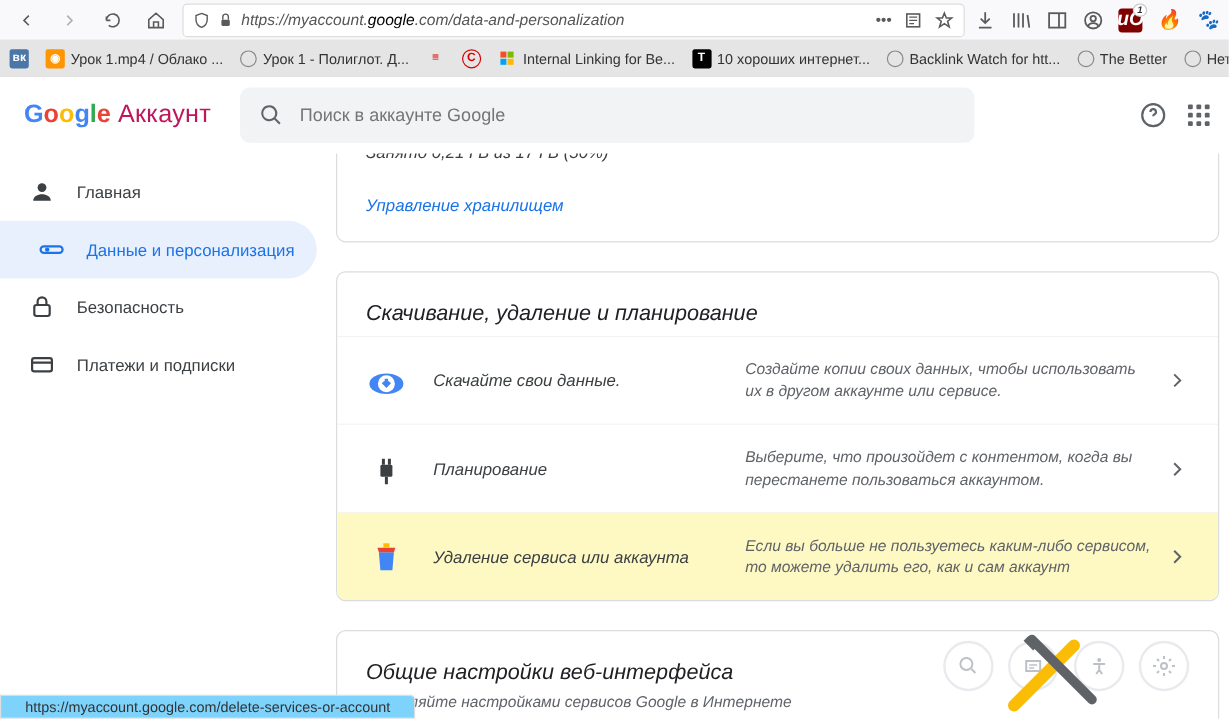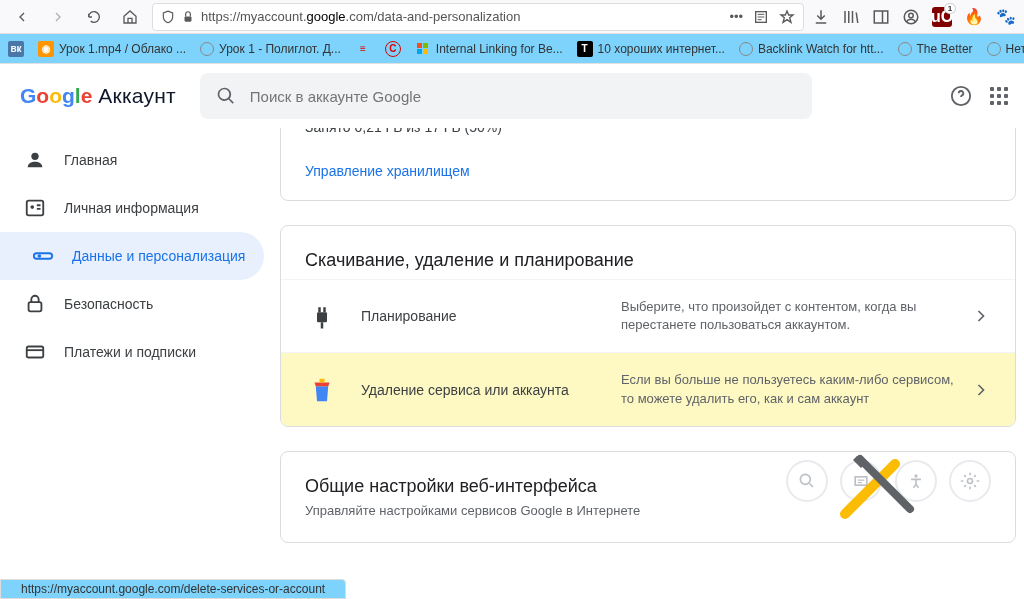--- a/index.html
+++ b/index.html
@@ -1,56 +1,56 @@
 <!DOCTYPE html>
 <html><head>
 <meta charset="utf-8">
 <style>
 * { margin: 0; padding: 0; box-sizing: border-box; font-family: Arial, sans-serif; }
 body { width: 1024px; height: 599px; overflow: hidden; background: #fff; position: relative; }
 
 
-.browser-chrome { height: 34px; background: #f9f9fb; border-bottom: 1px solid #e0e0e0; display: flex; align-items: center; padding: 0 8px; gap: 8px; }
+.browser-chrome { height: 34px; background: #f9f9fb; border-bottom: 1px solid #e0e0e0; display: flex; align-items: center; padding: 0 8px; gap: 8px; font-style: italic; }
 .nav-btn { width: 28px; height: 28px; display: flex; align-items: center; justify-content: center; color: #5a5a5a; cursor: pointer; border-radius: 4px; }
 .nav-btn svg { width: 16px; height: 16px; }
 .url-bar { flex: 1; height: 28px; background: #fff; border: 1px solid #ddd; border-radius: 4px; display: flex; align-items: center; padding: 0 8px; gap: 6px; font-size: 13px; color: #555; }
 .url-bar .lock { width: 14px; height: 14px; }
 .url-text { flex: 1; white-space: nowrap; overflow: hidden; }
 .url-text .domain { color: #000; }
 .url-right { display: flex; align-items: center; gap: 10px; color: #5a5a5a; }
 .toolbar-icons { display: flex; align-items: center; gap: 12px; color: #5a5a5a; }
 .toolbar-icons .ubo { background: #800000; color: #fff; width: 20px; height: 20px; border-radius: 3px; display: flex; align-items: center; justify-content: center; font-size: 16px; font-weight: bold; position: relative; }
 .toolbar-icons .ubo::after { content: "1"; position: absolute; top: -4px; right: -4px; background: #fff; color: #333; border: 1px solid #ccc; border-radius: 6px; font-size: 8px; padding: 0 3px; }
 
 
-.bookmarks { height: 30px; background: #7dd3fc; border-bottom: 1px solid #e0e0e0; display: flex; align-items: center; padding: 0 8px; gap: 14px; font-size: 12px; color: #333; overflow: hidden; }
+.bookmarks { height: 30px; background: #e5e5e5; border-bottom: 1px solid #e0e0e0; display: flex; align-items: center; padding: 0 8px; gap: 14px; font-size: 12px; color: #333; overflow: hidden; }
 .bm { display: flex; align-items: center; gap: 5px; white-space: nowrap; cursor: pointer; }
 .bm-icon { width: 16px; height: 16px; border-radius: 2px; display: inline-flex; align-items: center; justify-content: center; font-size: 10px; font-weight: bold; color: #fff; flex-shrink: 0; }
 .bm .globe { width: 14px; height: 14px; border: 1px solid #888; border-radius: 50%; position: relative; }
 
 
 .g-header { height: 64px; display: flex; align-items: center; padding: 0 16px; gap: 24px; border-bottom: none; }
 .g-logo { display: flex; align-items: center; gap: 4px; font-size: 21px; margin-left: 4px; }
 .g-logo .g1 { color: #4285f4; } .g-logo .g2 { color: #ea4335; } .g-logo .g3 { color: #fbbc05; } .g-logo .g4 { color: #4285f4; } .g-logo .g5 { color: #34a853; } .g-logo .g6 { color: #ea4335; }
-.g-logo .acct { color: #0f172a; font-weight: normal; margin-left: 2px; letter-spacing: 0.2px; }
+.g-logo .acct { color: #be185d; font-weight: normal; margin-left: 2px; letter-spacing: 0.2px; }
 .g-search { flex: 0 0 612px; height: 46px; background: #f1f3f4; border-radius: 8px; display: flex; align-items: center; padding: 0 16px; gap: 14px; }
 .g-search svg { width: 20px; height: 20px; fill: #5f6368; }
 .g-search input { border: none; background: transparent; outline: none; font-size: 15px; flex: 1; color: #5f6368; }
 .g-header-right { margin-left: auto; display: flex; align-items: center; gap: 18px; color: #5f6368; }
 .apps-grid { width: 18px; height: 18px; display: grid; grid-template: repeat(3,4px)/repeat(3,4px); gap: 3px; }
 .apps-grid span { background: #5f6368; border-radius: 1px; }
 
 
 .content { display: flex; height: calc(599px - 34px - 30px - 64px); }
 .sidebar { width: 280px; padding-top: 8px; }
 .sb-item { height: 48px; display: flex; align-items: center; padding-left: 24px; gap: 18px; font-size: 14px; color: #3c4043; cursor: pointer; border-radius: 0 24px 24px 0; margin-right: 16px; }
 .sb-item.active { background: #e8f0fe; color: #1a73e8; font-weight: 500; padding-left: 32px; }
 .sb-item svg { width: 22px; height: 22px; fill: currentColor; flex-shrink: 0; }
 
-.main { flex: 1; overflow-y: hidden; padding: 0 8px 0 0; }
+.main { flex: 1; overflow-y: hidden; padding: 0 8px 0 0; font-style: italic; }
 .card { background: #fff; border: 1px solid #dadce0; border-radius: 8px; margin-bottom: 24px; overflow: hidden; }
 .card-storage { padding: 0 24px 20px; }
 .storage-text { font-size: 14px; color: #3c4043; padding-top: 4px; }
 .storage-link { color: #1a73e8; font-size: 14px; font-weight: 500; margin-top: 28px; display: inline-block; cursor: pointer; }
 
 .card-header { padding: 24px 24px 8px; }
 .card-title { font-size: 18px; color: #202124; font-weight: 400; }
 .card-sub { font-size: 13px; color: #5f6368; margin-top: 6px; }
 
 .row { display: flex; align-items: center; padding: 18px 24px; border-top: 1px solid #f1f3f4; cursor: pointer; }
@@ -212,28 +212,20 @@
 
 <div class="content">
   <div class="sidebar">
     <div class="sb-item">
         <svg viewBox="0 0 24 24">
           <circle cx="12" cy="8" r="4"></circle>
           <path d="M4 20c0-4 4-6 8-6s8 2 8 6z"></path>
         </svg>
         <span>Главная</span>
       </div>
-    <div class="sb-item">
-        <svg viewBox="0 0 24 24">
-          <rect x="3" y="4" width="18" height="16" rx="2" fill="none" stroke="currentColor" stroke-width="2"></rect>
-          <circle cx="9" cy="11" r="2" fill="currentColor"></circle>
-          <path d="M14 9h4M14 13h4" stroke="currentColor" stroke-width="2"></path>
-        </svg>
-        <span>Личная информация</span>
-      </div>
     <div class="sb-item active">
         <svg viewBox="0 0 24 24">
           <rect x="2" y="9" width="20" height="6" rx="3" fill="none" stroke="currentColor" stroke-width="2"></rect>
           <circle cx="8" cy="12" r="2" fill="currentColor"></circle>
         </svg>
         <span>Данные и персонализация</span>
       </div>
     <div class="sb-item">
         <svg viewBox="0 0 24 24">
           <rect x="5" y="10" width="14" height="10" rx="2" fill="none" stroke="currentColor" stroke-width="2"></rect>
@@ -253,20 +245,34 @@
   <div class="main">
     <div class="card card-storage" style="margin-top:-14px">
       <div class="storage-text">Занято 0,21 ГБ из 17 ГБ (50%)</div>
       <div class="storage-link">Управление хранилищем</div>
     </div>
 
     <div class="card">
       <div class="card-header">
           <div class="card-title">Скачивание, удаление и планирование</div>
         </div>
+      <div class="row">
+        <div class="row-icon">
+            <svg viewBox="0 0 24 24" width="34" height="34">
+              <ellipse cx="12" cy="14" rx="10" ry="6" fill="#4285f4"></ellipse>
+              <circle cx="12" cy="14" r="5" fill="#fff"></circle>
+              <path d="M12 11v4m-2-2l2 2 2-2" stroke="#4285f4" stroke-width="2" fill="none"></path>
+            </svg>
+          </div>
+        <div class="row-title">Скачайте свои данные.</div>
+        <div class="row-desc">Создайте копии своих данных, чтобы использовать их в другом аккаунте или сервисе.</div>
+        <svg class="row-chevron" viewBox="0 0 24 24" width="20" height="20">
+            <path d="M9 6l6 6-6 6" fill="none" stroke="currentColor" stroke-width="2"></path>
+          </svg>
+      </div>
       <div class="row">
         <div class="row-icon">
             <svg viewBox="0 0 24 24" width="30" height="30">
               <rect x="8" y="9" width="8" height="8" rx="1" fill="#3c4043"></rect>
               <path d="M10 5v4M14 5v4M12 17v5" stroke="#3c4043" stroke-width="2"></path>
             </svg>
           </div>
         <div class="row-title">Планирование</div>
         <div class="row-desc">Выберите, что произойдет с контентом, когда вы перестанете пользоваться аккаунтом.</div>
         <svg class="row-chevron" viewBox="0 0 24 24" width="20" height="20">

